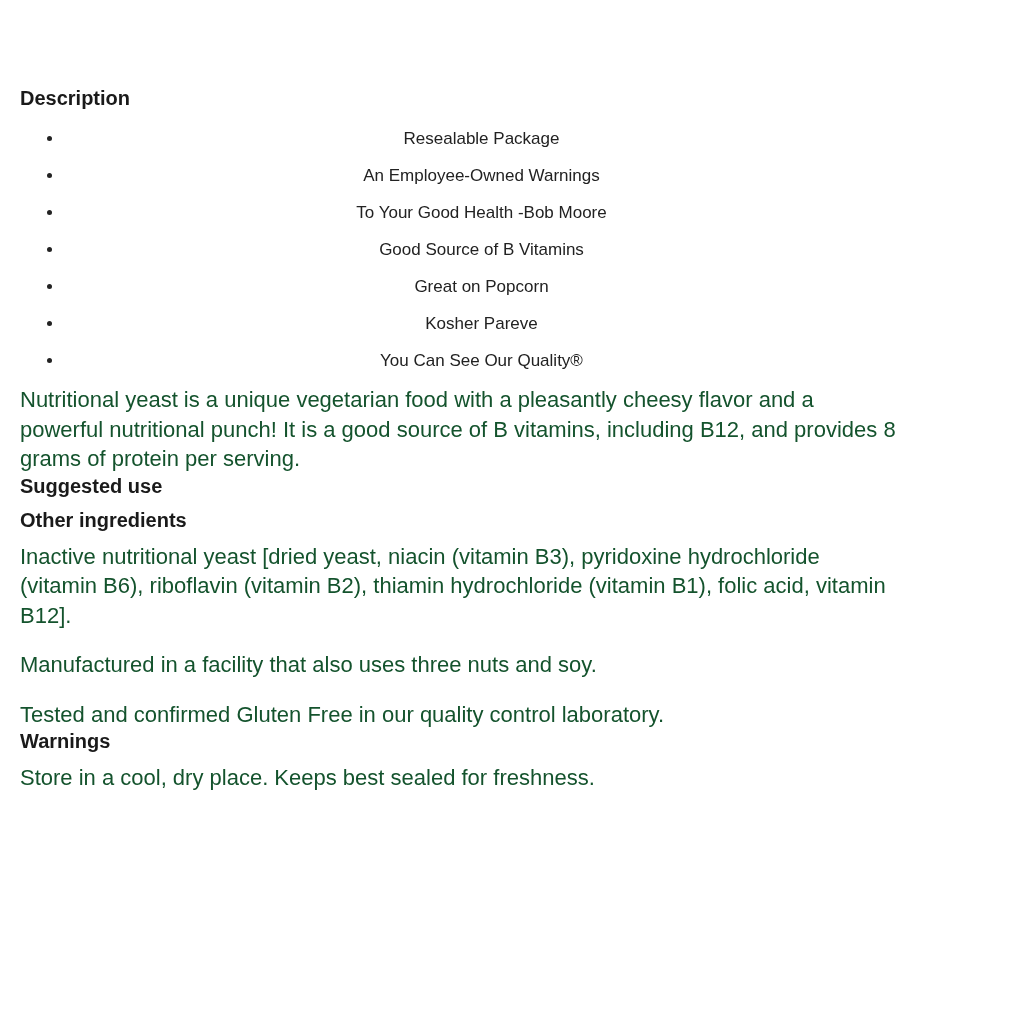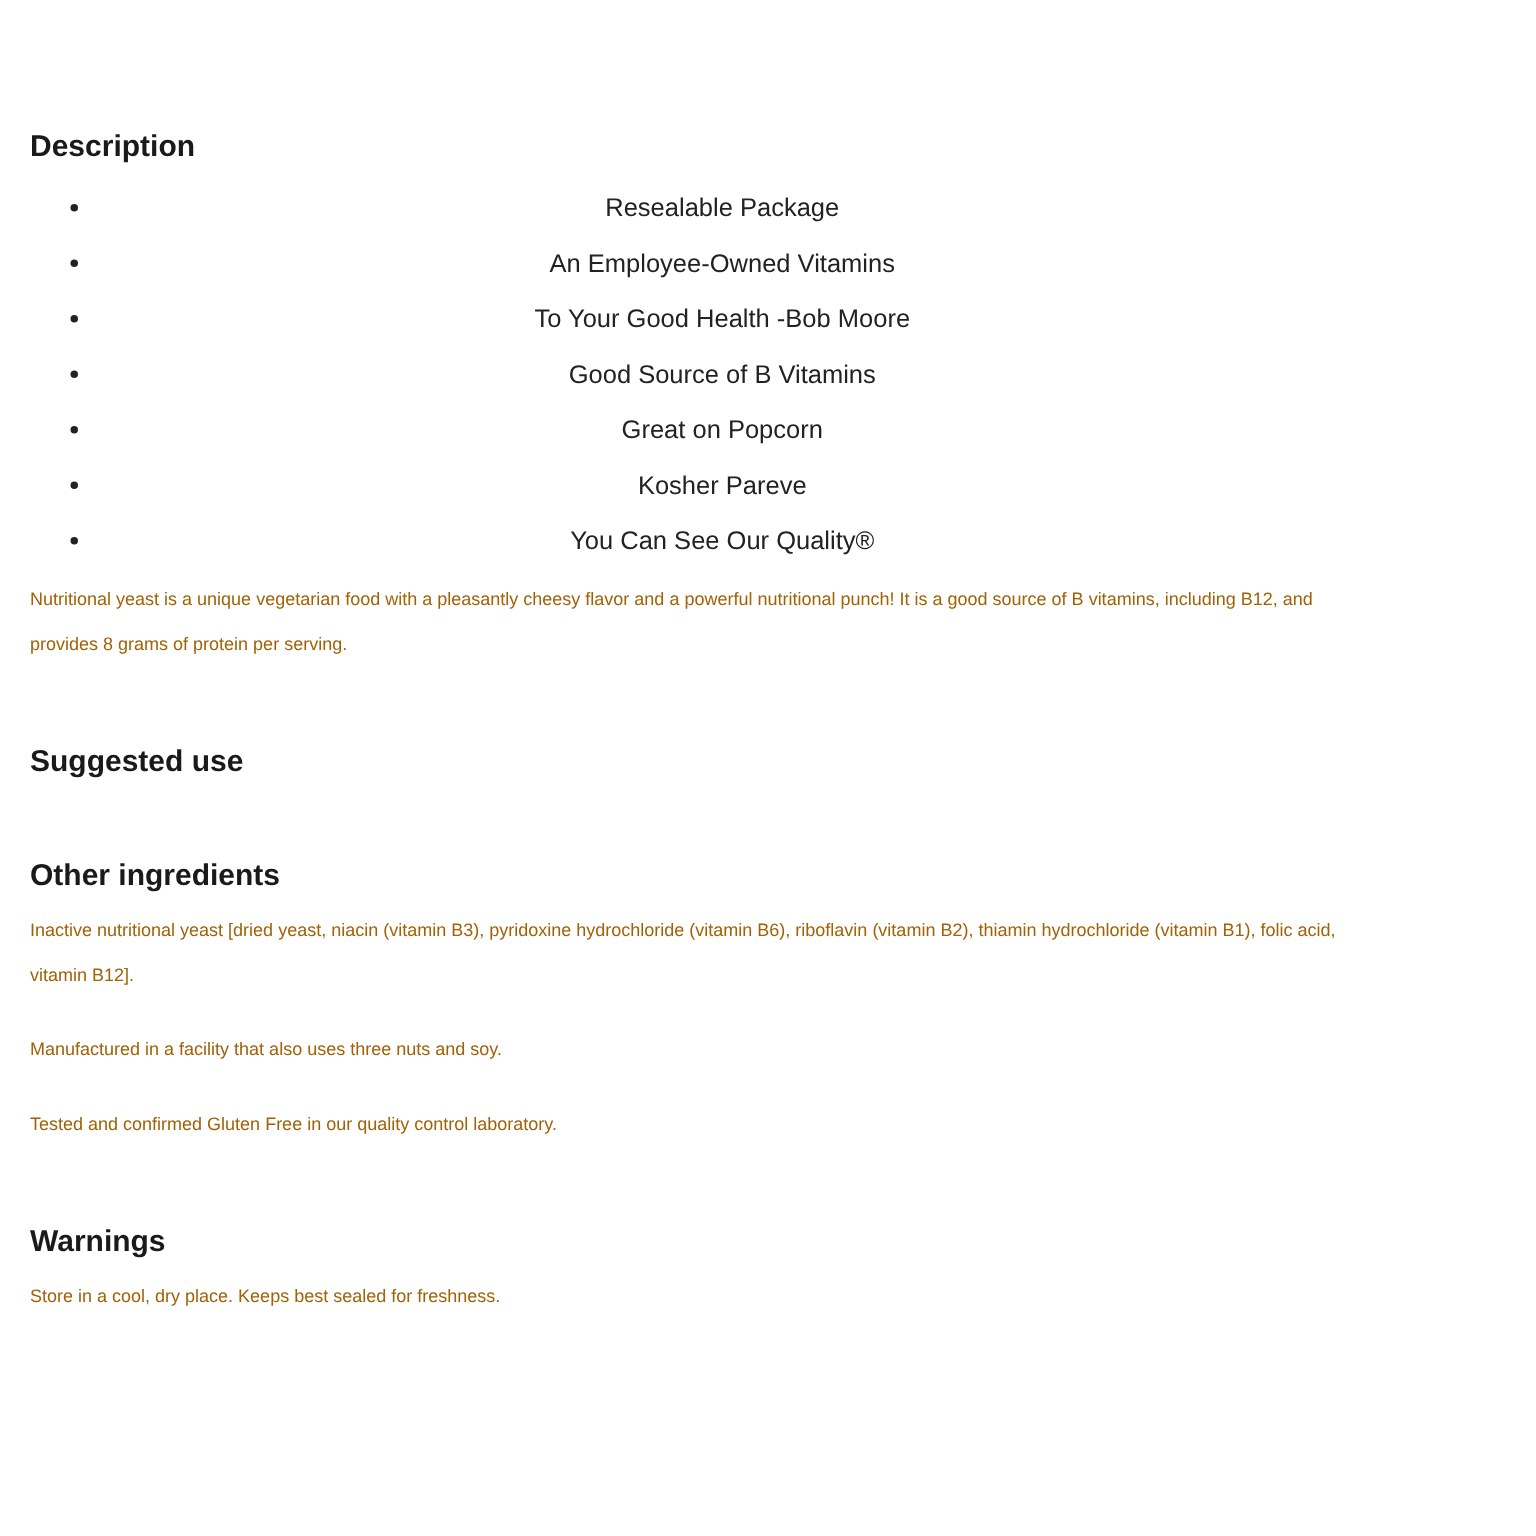--- a/index.html
+++ b/index.html
@@ -21,57 +21,56 @@
     font-size: 20px;
     line-height: 24px;
     font-weight: 700;
     color: #1a1a1a;
     margin: 0 0 10px 0;
   }
   .section {
     margin: 0;
   }
   .section + .section {
-    margin-top: 52px;
   }
   ul.bullet-list {
     margin: 0;
     padding: 0 0 0 44px;
     list-style: disc;
     text-align: center;
   }
   ul.bullet-list li {
     font-size: 17px;
     line-height: 37px;
     color: #222222;
   }
   p.body-text {
-    font-size: 12px;
+    font-size: 22px;
     line-height: 29.5px;
     margin: 0;
     max-width: 978px;
-    color: #a16207;
+    color: #14532d;
   }
   p.body-text + p.body-text {
     margin-top: 20px;
   }
   ul.bullet-list + p.body-text {
     margin-top: 6px;
   }
 </style>
 </head>
 <body>
 
 <div class="page">
 
   <section class="section">
     <h2 class="section-heading">Description</h2>
     <ul class="bullet-list">
       <li>Resealable Package</li>
-      <li>An Employee-Owned Vitamins</li>
+      <li>An Employee-Owned Warnings</li>
       <li>To Your Good Health -Bob Moore</li>
       <li>Good Source of B Vitamins</li>
       <li>Great on Popcorn</li>
       <li>Kosher Pareve</li>
       <li>You Can See Our Quality®</li>
     </ul>
     <p class="body-text">Nutritional yeast is a unique vegetarian food with a pleasantly cheesy flavor and a powerful nutritional punch! It is a good source of B vitamins, including B12, and provides 8 grams of protein per serving.</p>
   </section>
 
   <section class="section">

